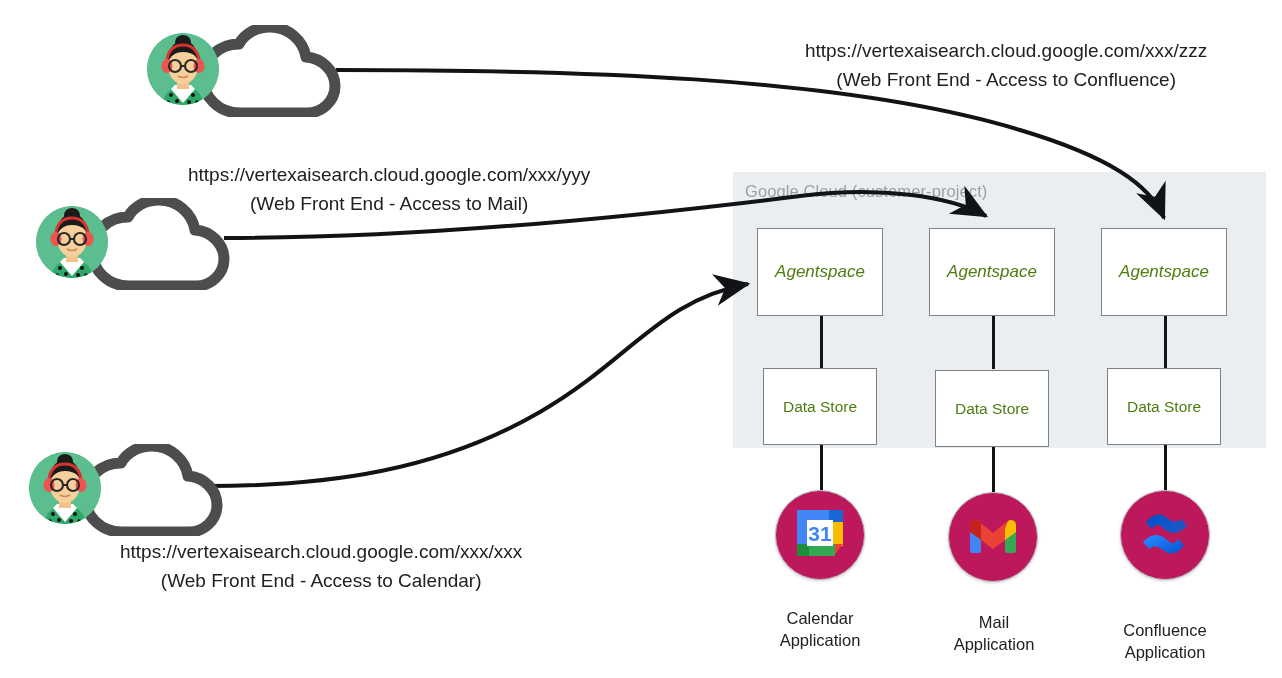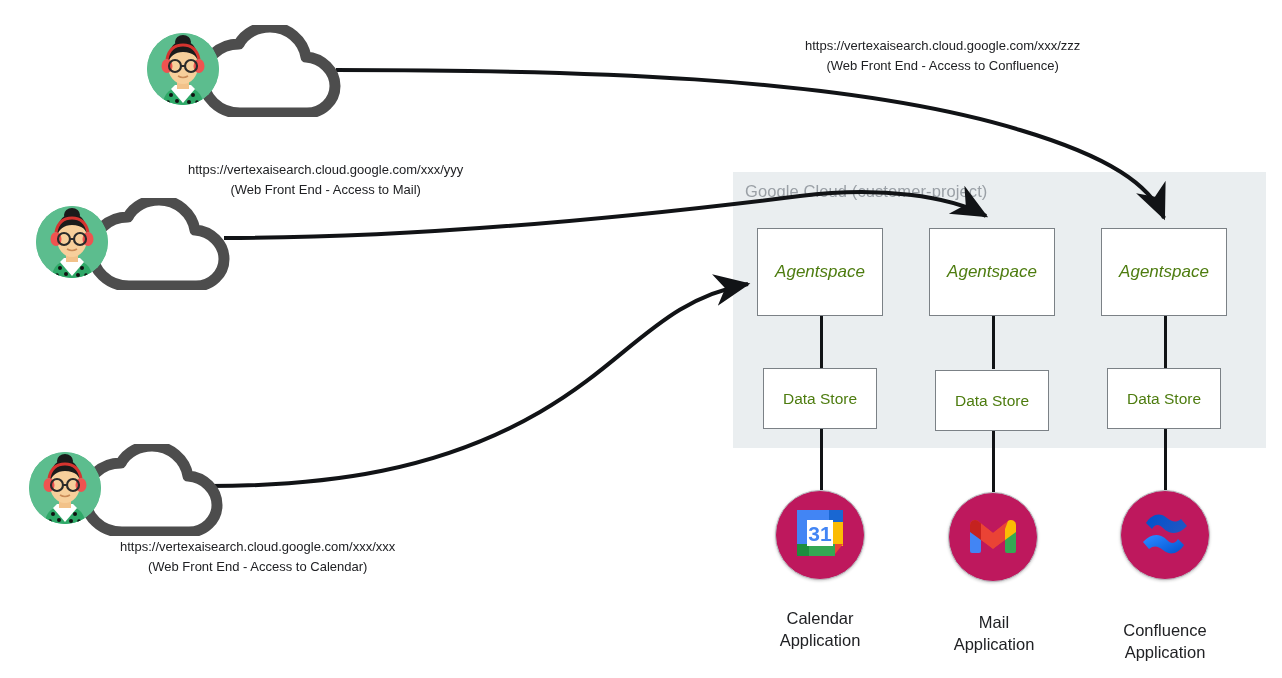--- a/index.html
+++ b/index.html
@@ -50,21 +50,21 @@
     color: #4d7c0f;
   }
   .agentspace {
     width: 126px;
     height: 88px;
     font-size: 17px;
     font-style: italic;
   }
   .datastore {
     width: 114px;
-    height: 61px;
+    height: 77px;
     font-size: 15.5px;
   }
 
   
   .vline {
     position: absolute;
     width: 3px;
     background: #111316;
   }
 
@@ -88,21 +88,21 @@
     font-size: 16.5px;
     line-height: 1.32;
     color: #202124;
     width: 170px;
   }
 
   
   .url-caption {
     position: absolute;
     text-align: center;
-    font-size: 13px;
+    font-size: 19px;
     line-height: 1.55;
     color: #202124;
     white-space: nowrap;
   }
   .url-caption .line2 { display: block; text-align: center; }
 
   
   .usercloud {
     position: absolute;
     width: 196px;

